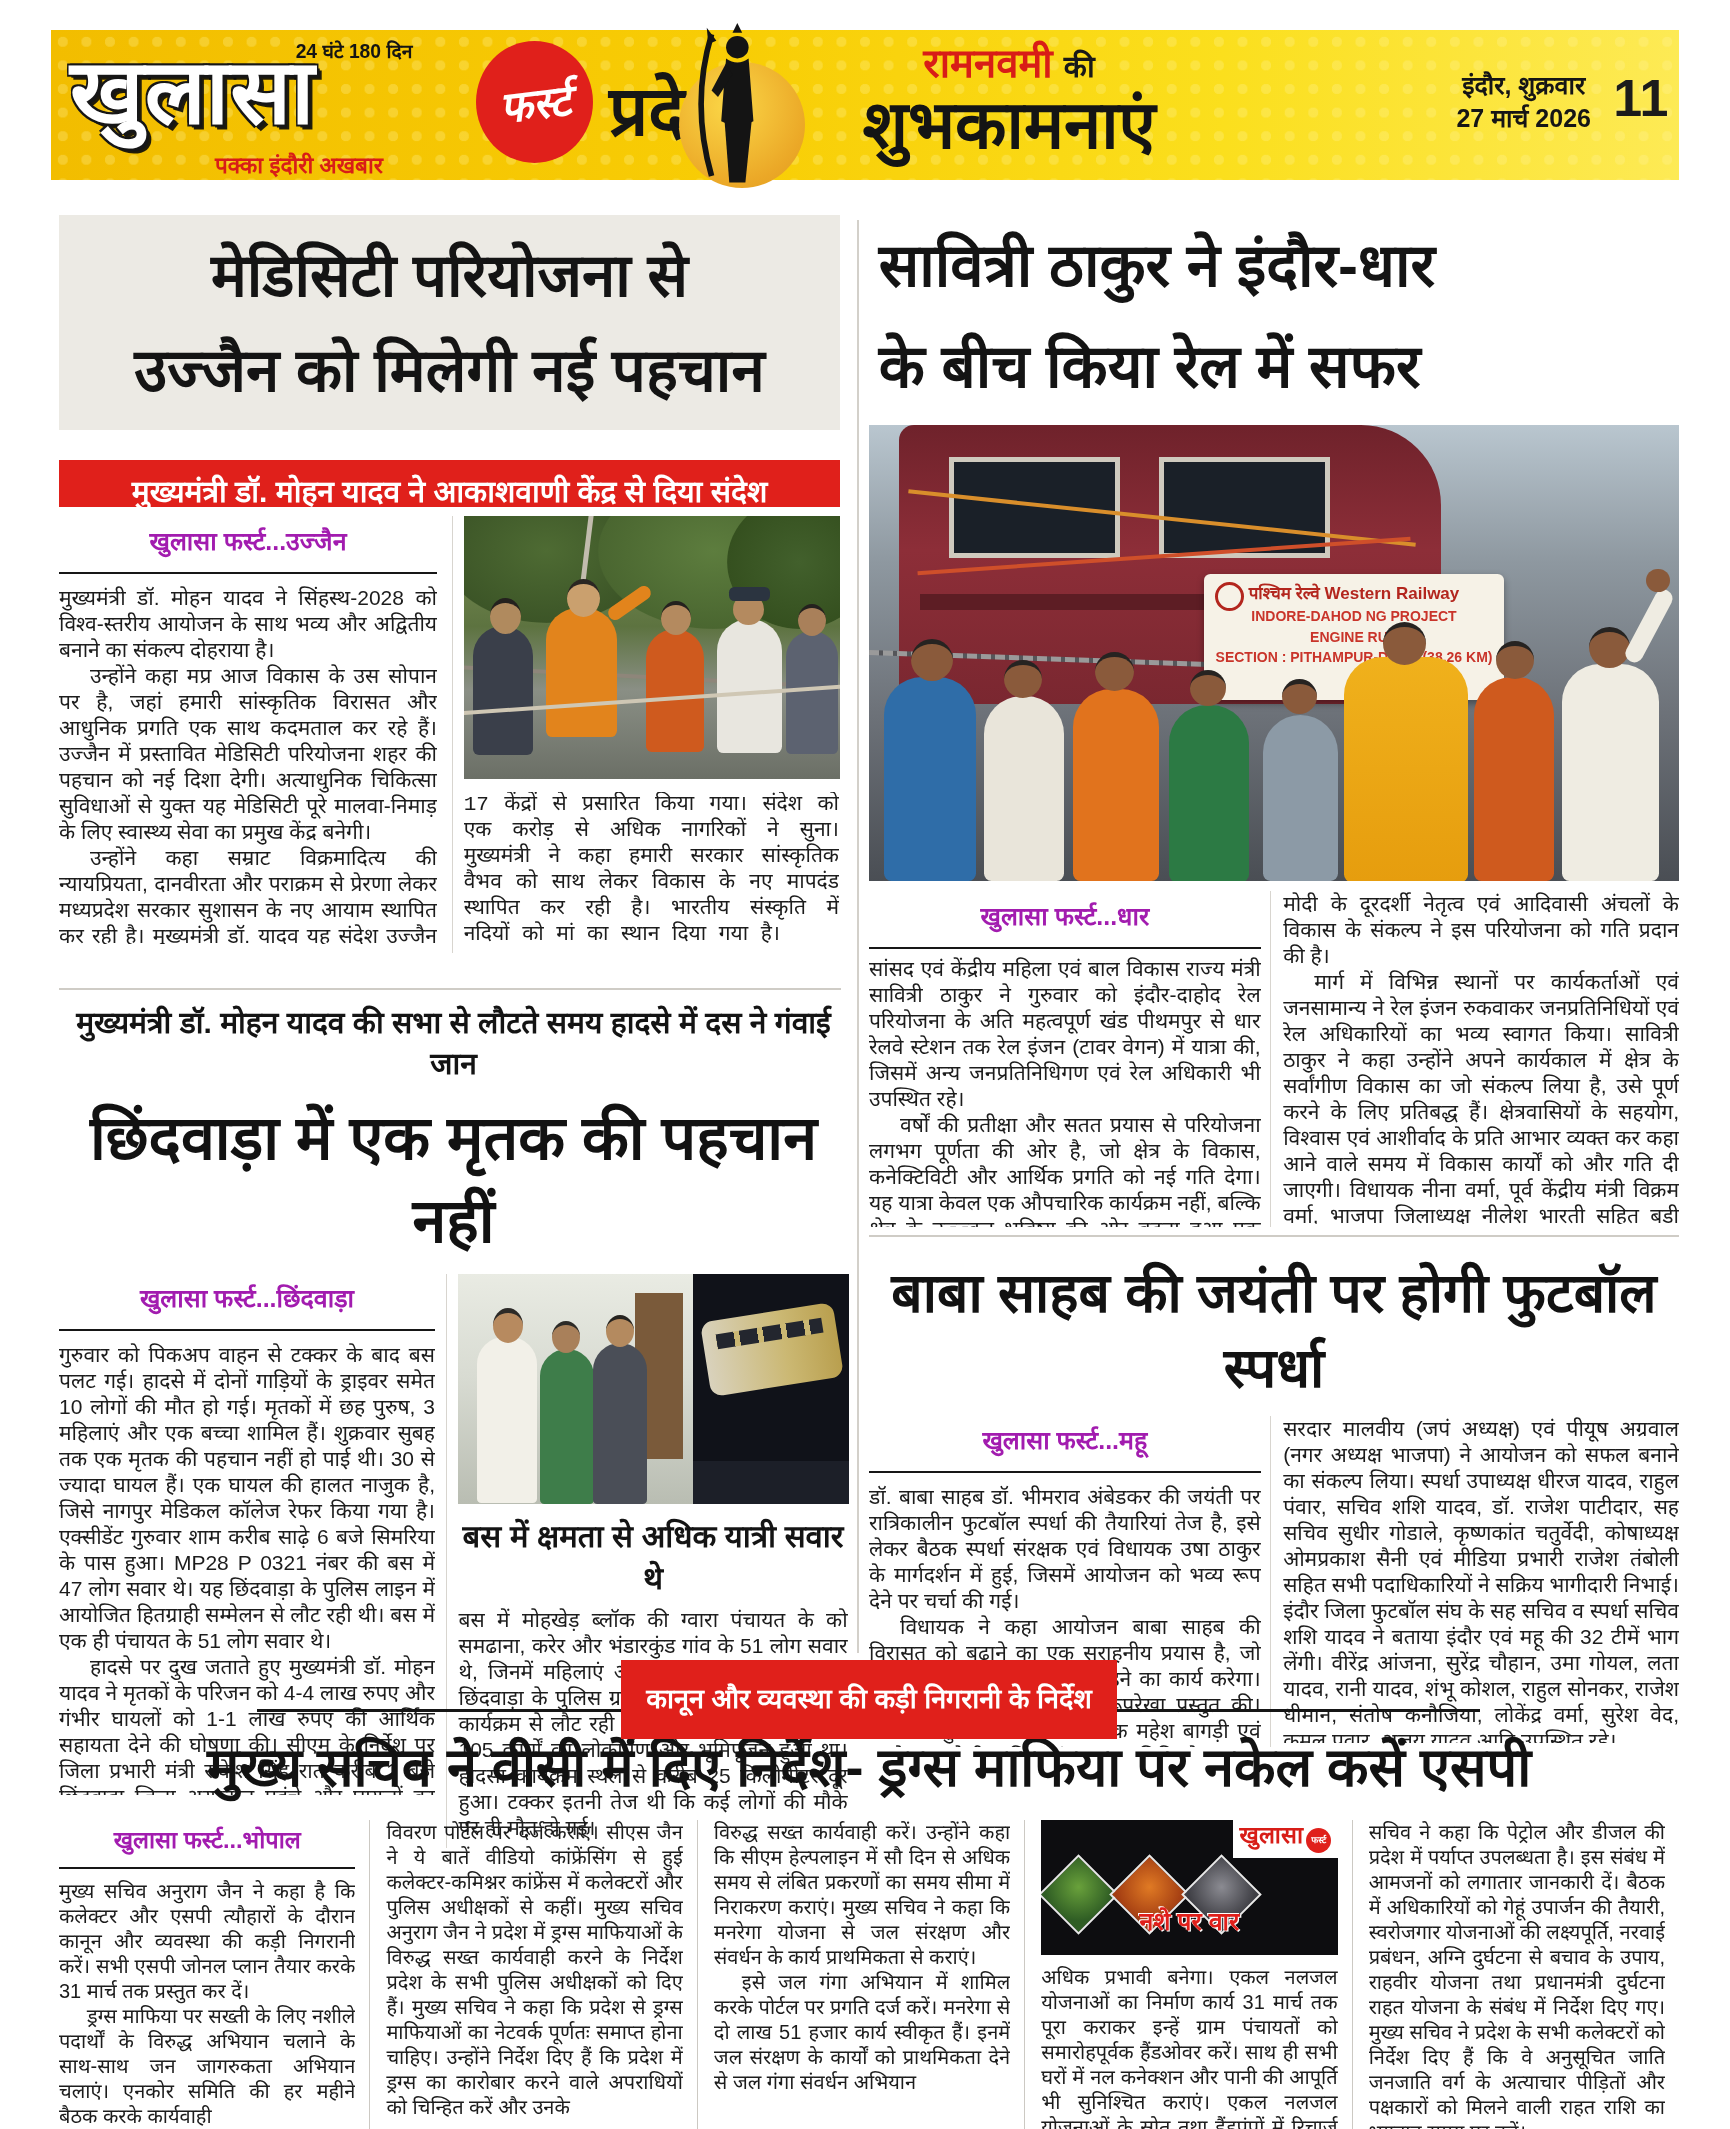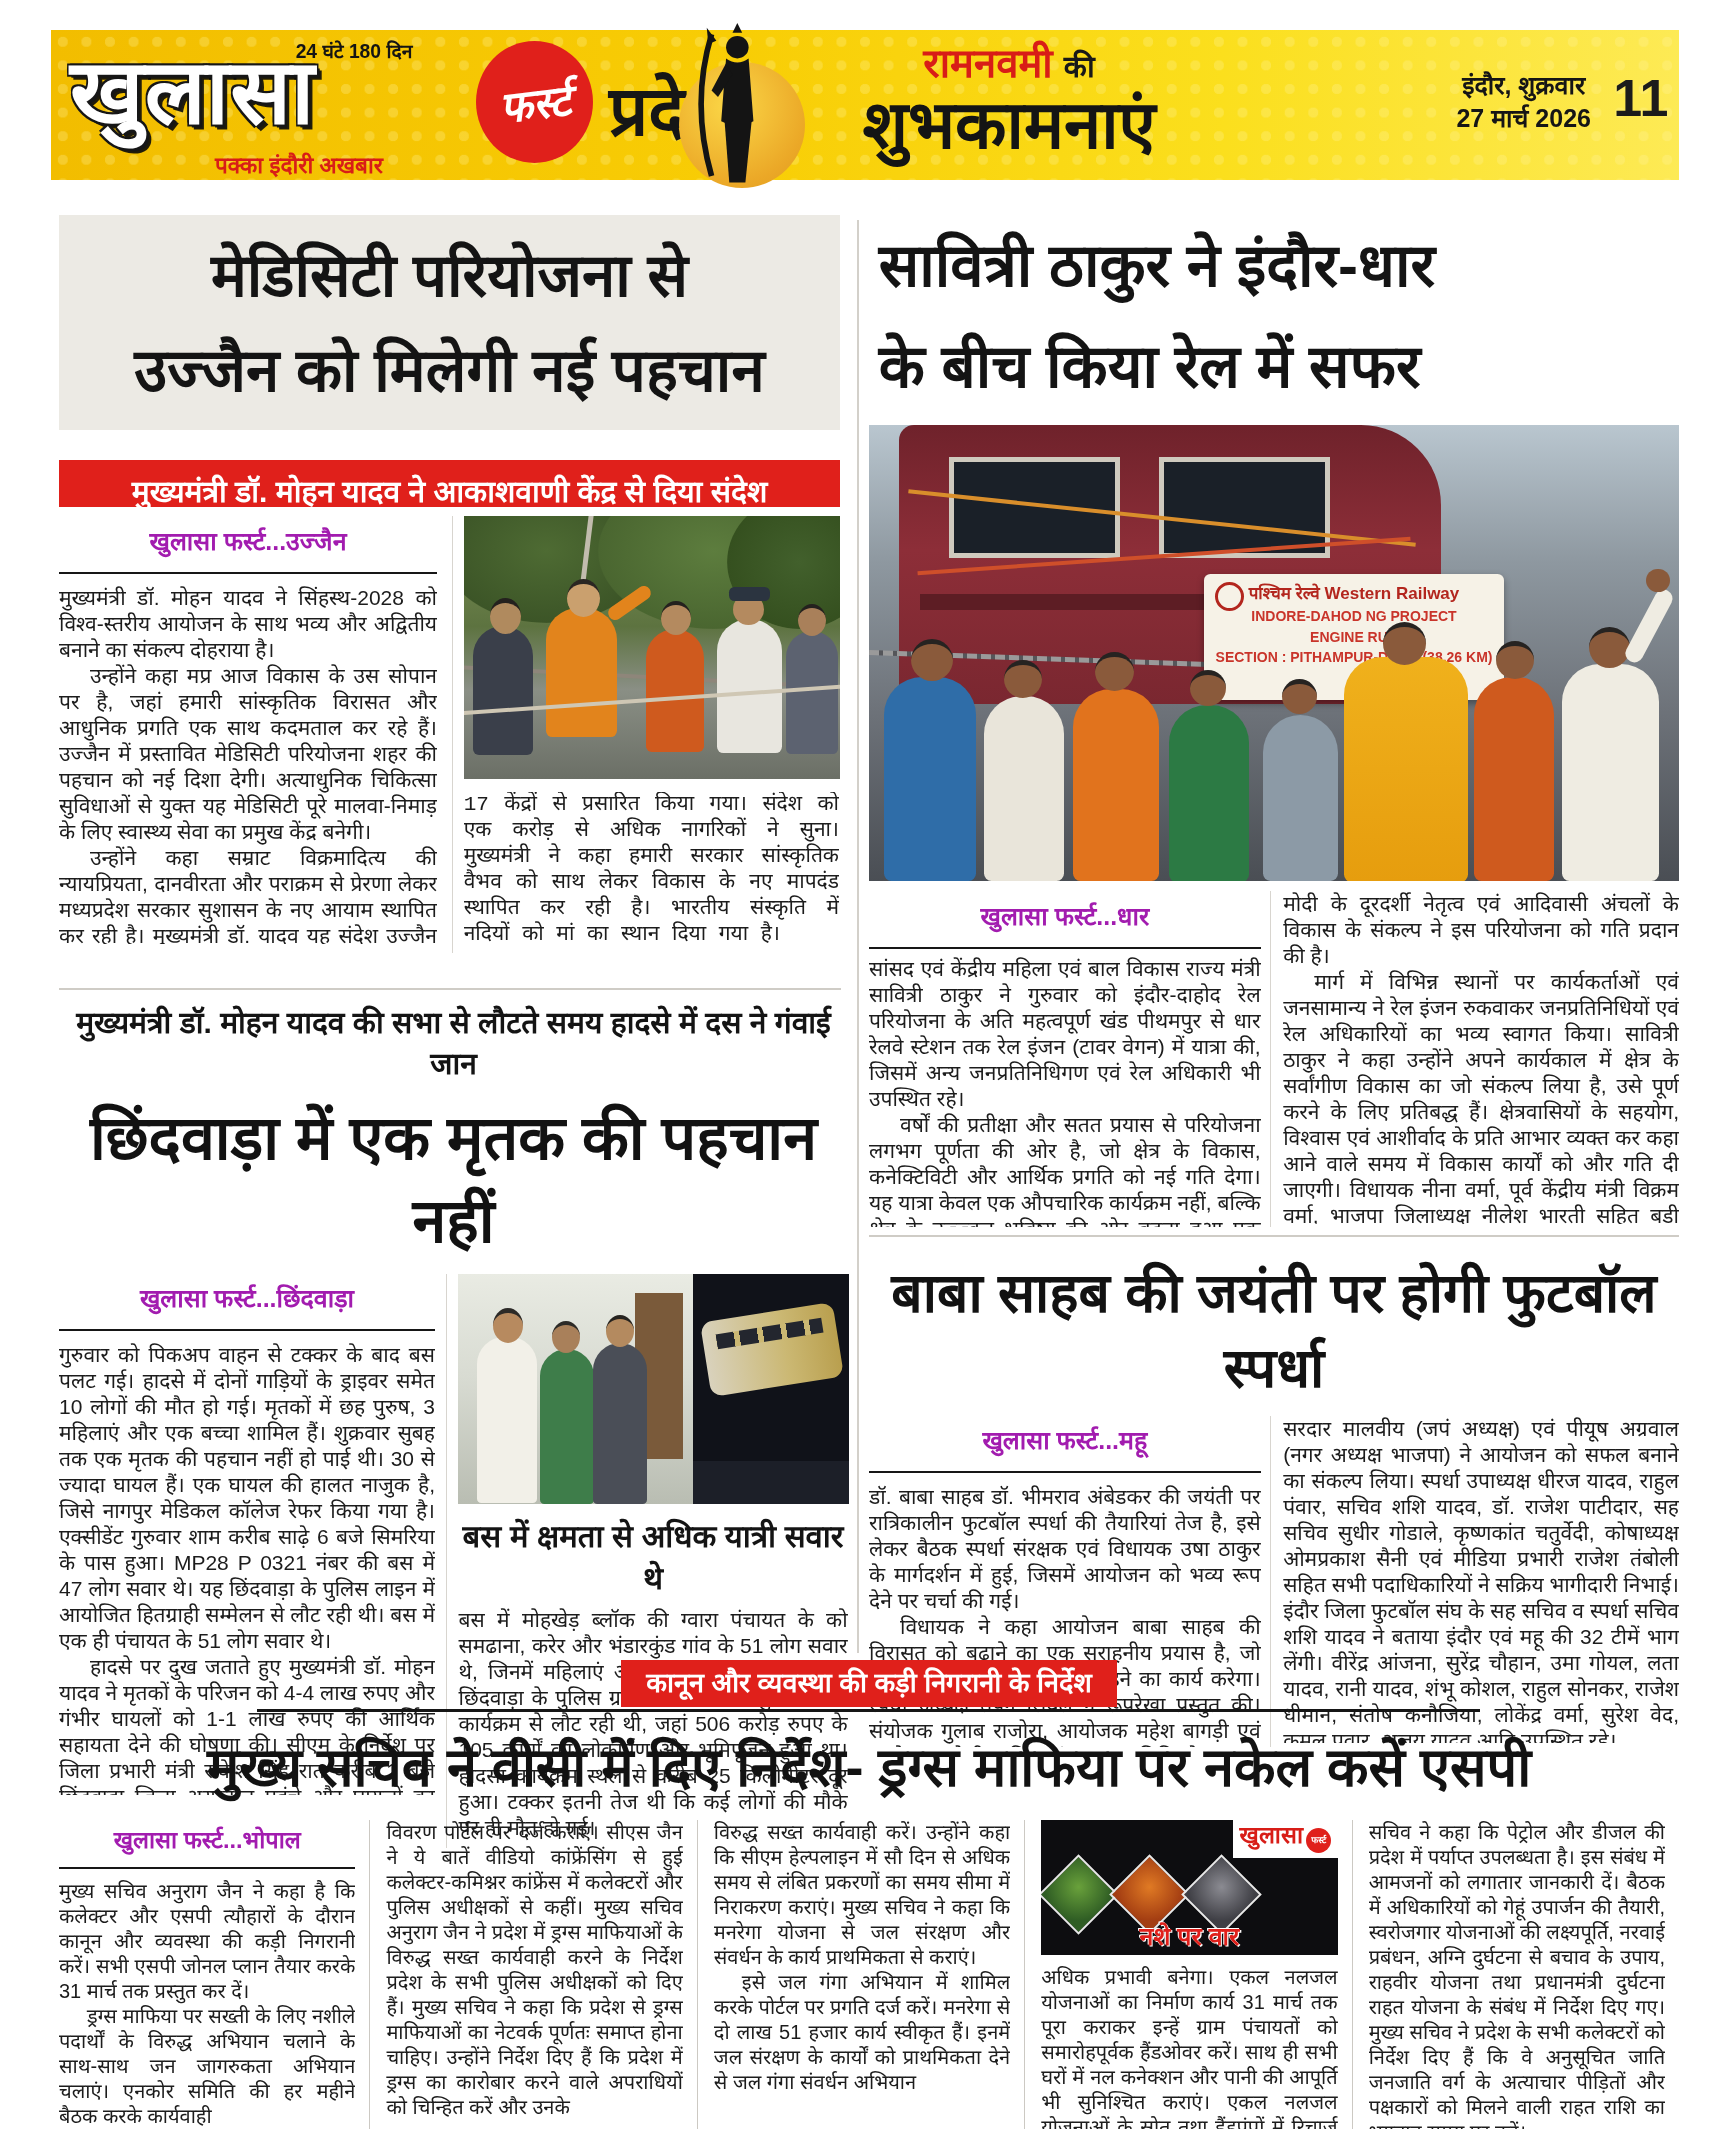--- a/index.html
+++ b/index.html
@@ -128,38 +128,38 @@
   .d-col1{width:392px;}
   .d-col1 .body-text{margin-top:10.7px;height:263px;}
   .d-col2{width:409px;border-left:1.1px solid #d8d5cf;padding-left:11.8px;box-sizing:border-box;}
   .d-col2 .body-text{height:327px;}
 
   
   .art-e{position:absolute;left:59px;top:1660px;width:1620px;}
   .e-flagwrap{position:relative;height:52px;text-align:center;}
   .e-flagline{position:absolute;left:198px;bottom:0;width:1223px;height:2.7px;background:#161616;}
   .e-flag{position:relative;display:inline-block;background:#e0201b;color:#fff;font-weight:bold;
-    font-size:27px;line-height:47px;padding:0 25px;z-index:2;}
+    font-size:27px;line-height:47px;padding:16px 25px;z-index:2;}
   .e-head{text-align:center;font-weight:bold;font-size:54px;color:#121212;margin-top:16px;}
   .e-cols{margin-top:18px;display:flex;height:317px;overflow:hidden;}
   .e-col{flex:1;padding:0 14px 0 16px;box-sizing:border-box;}
   .e-col:first-child{padding-left:0;}
   .e-col + .e-col{border-left:1.1px solid #ccc9c3;}
   .e-col .byline{font-size:23.6px;padding:3.2px 0 11.8px;}
   .e-col1-text{margin-top:9.7px;}
 
   
   .inset{position:relative;height:135px;background:#0d0d10;margin-bottom:9.7px;overflow:hidden;}
   .inset-logo{position:absolute;top:0;right:0;background:#ffffff;padding:2.1px 6.4px 4.3px;text-align:center;}
   .inset-brand{color:#d81d17;font-weight:bold;font-size:23.6px;line-height:26px;display:inline-block;}
   .inset-badge{display:inline-block;width:25px;height:25px;border-radius:50%;background:#e0201b;color:#fff;
     font-size:9px;font-weight:bold;line-height:25px;text-align:center;vertical-align:middle;margin-left:3.2px;}
   .inset-diamond{position:absolute;top:46px;width:57px;height:57px;transform:rotate(45deg);
     border:2.1px solid #e9e9e9;box-sizing:border-box;}
-  .inset-caption{position:absolute;bottom:3px;left:50%;transform:translateX(-50%);
+  .inset-caption{position:absolute;bottom:18px;left:50%;transform:translateX(-50%);
     color:#e0201b;font-weight:bold;font-size:25px;white-space:nowrap;
     text-shadow:1.1px 1.1px 0 #fff,-1.1px -1.1px 0 #fff;}
 </style>
 </head>
 <body>
 
 <div class="page">
 
   <header class="masthead">
     <div class="mh-tagline">24 घंटे 180 दिन</div>

